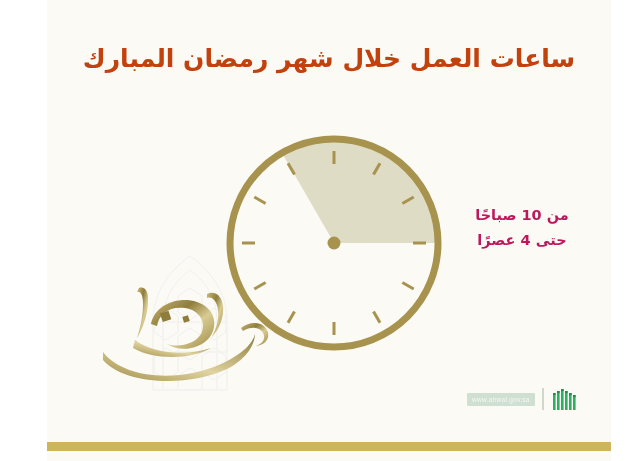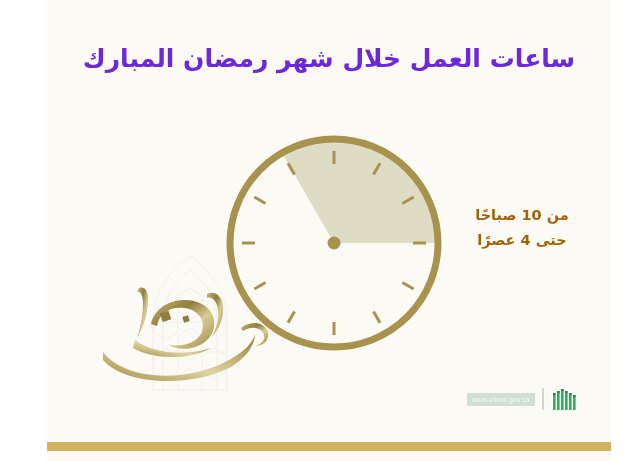--- a/index.html
+++ b/index.html
@@ -36,21 +36,21 @@
   }
 
   
   #title {
     position: absolute;
     left: 0;
     top: 43px;
     width: 564px;
     text-align: center;
     direction: rtl;
-    color: #6d28d9;
+    color: #c2410c;
     font-size: 25px;
     font-weight: bold;
     letter-spacing: 0px;
     line-height: 1.25;
     white-space: nowrap;
   }
 
   
   #clock-wrap {
     position: absolute;
@@ -62,21 +62,21 @@
   #clock-svg { display:block; }
 
   
   #hours {
     position: absolute;
     left: 405px;
     top: 203px;
     width: 140px;
     text-align: center;
     direction: rtl;
-    color: #a16207;
+    color: #be185d;
     font-size: 14.5px;
     font-weight: bold;
     line-height: 1.75;
   }
   #hours div { white-space: nowrap; }
 
   
   #calligraphy {
     position: absolute;
     left: 48px;

